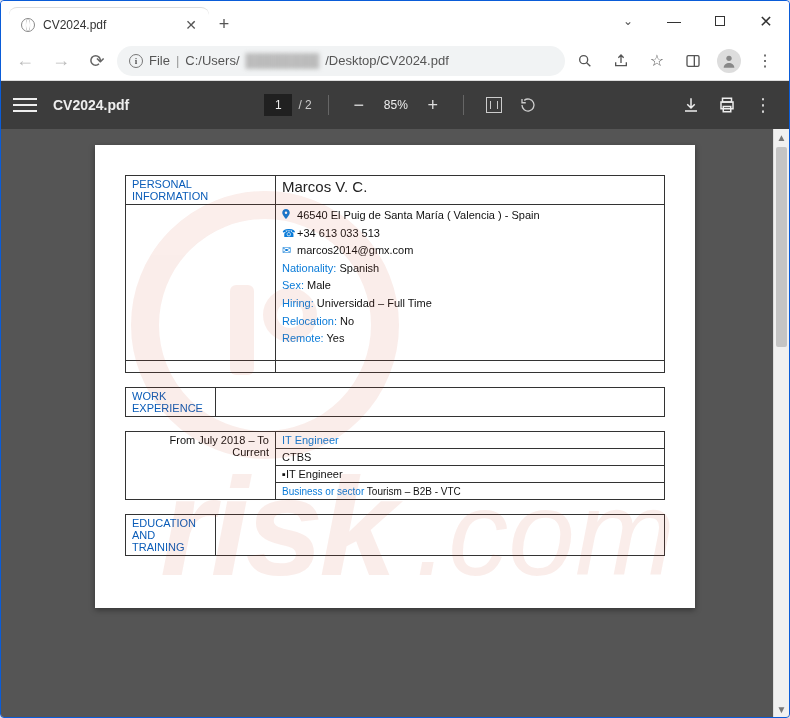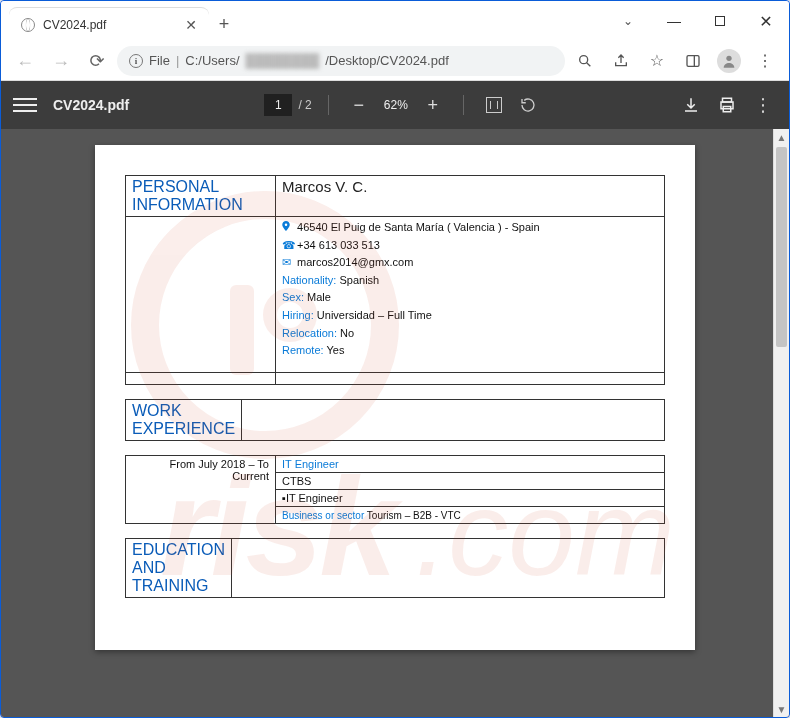--- a/index.html
+++ b/index.html
@@ -63,21 +63,21 @@
 .page { position:absolute; left:50%; transform:translateX(-50%); top:16px; width:600px; background:#fff; box-shadow:0 2px 6px rgba(0,0,0,.4); padding:30px 30px 30px 30px; font-size:11px; color:#111; }
 
 
 .wm { position:absolute; left:0; top:20px; width:100%; height:500px; pointer-events:none; opacity:.09; display:flex; align-items:flex-start; justify-content:center;text-decoration:underline; }
 .wm svg { width:560px; height:480px; }
 
 
 .cvtable { width:100%; border-collapse:collapse; margin-bottom:14px; }
 .cvtable td { border:1px solid #333; padding:2px 6px; vertical-align:top; font-size:11px; }
 .cvtable .labcol { width:150px; text-align:left; }
-.cvtable .lab { color:#0a5cb8; font-size:16px; }
+.cvtable .lab { color:#0a5cb8; font-size:11px; }
 .cvtable .labcenter { text-align:left; }
 .cvtable .labright { text-align:right; }
 .name { font-size:15px; color:#222; }
 .kv { font-size:10.5px; line-height:1.6; }
 .kv .k { color:#0a7bd8; }
 .kv .icon { display:inline-block; width:10px; margin-right:2px; color:#0a7bd8; }
 .jobtitle { color:#0a7bd8; font-size:12px; }
 .bsector { color:#0a7bd8; font-size:10px;text-align:right; }
 .spacer { height:18px; }
 
@@ -153,21 +153,21 @@
         <span></span>
         <span></span>
         <span></span>
       </div>
     <span class="title">CV2024.pdf</span>
     <div class="pdfctr">
       <input class="pgbox" value="1" style="">
       <span class="pgtotal">/  2</span>
       <span class="pdiv"></span>
       <span class="pbtn">−</span>
-      <span class="zoom">62%</span>
+      <span class="zoom">85%</span>
       <span class="pbtn">+</span>
       <span class="pdiv"></span>
       <span class="pbtn">
           <span class="fit"></span>
         </span>
       <span class="pbtn rotate">
         <svg viewBox="0 0 24 24">
             <path d="M4 12a8 8 0 1 0 3-6.2"></path>
             <path d="M4 4v5h5"></path>
           </svg>

